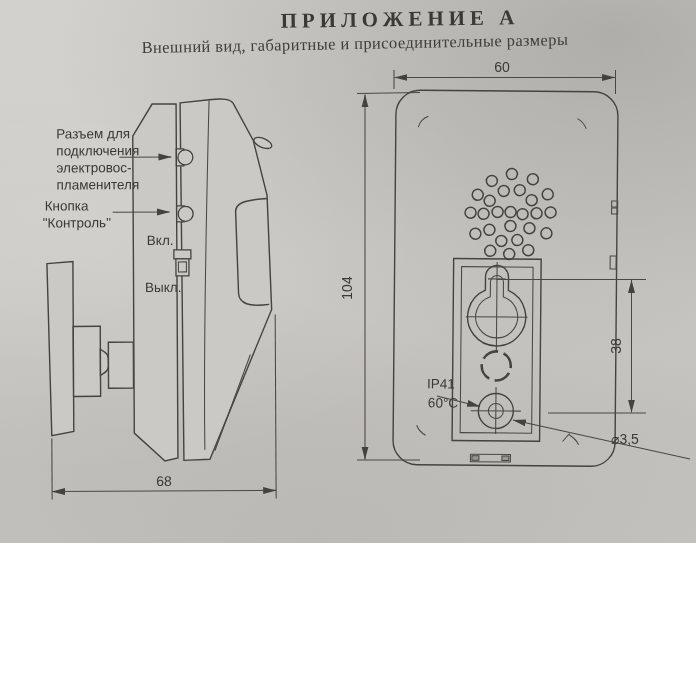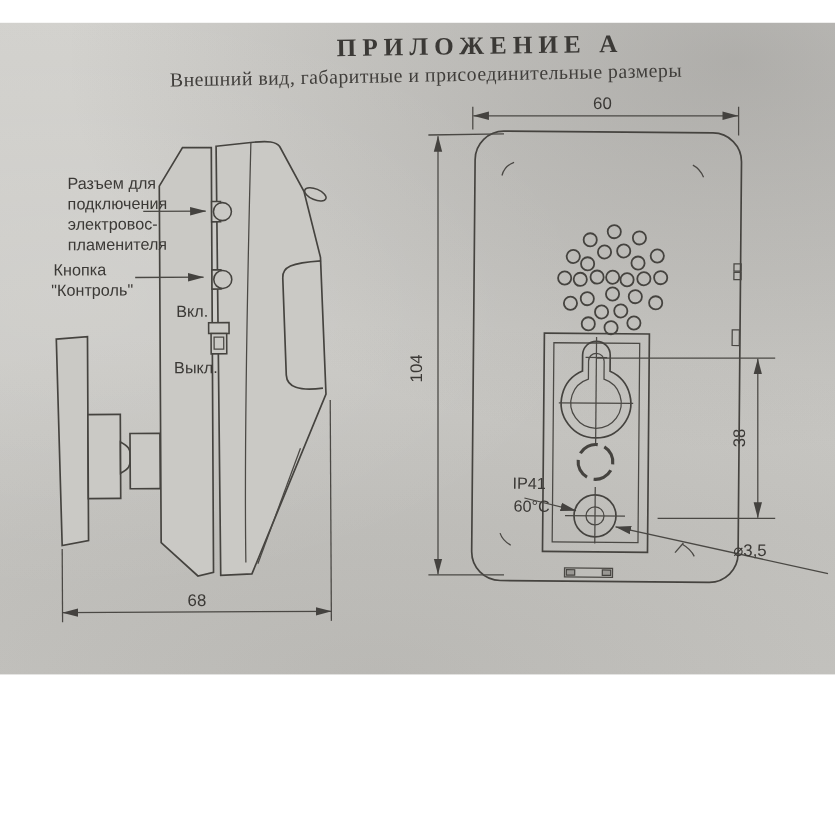--- a/index.html
+++ b/index.html
@@ -4,21 +4,20 @@
 <style>
   html,body{margin:0;padding:0;}
   .page{
     position:relative;width:696px;height:543px;overflow:hidden;
     background:
       radial-gradient(900px 520px at 88% 6%, rgba(96,94,92,.30), transparent 62%),
       radial-gradient(760px 420px at 8% 42%, rgba(255,255,255,.12), transparent 60%),
       radial-gradient(1000px 420px at 45% 100%, rgba(118,116,112,.18), transparent 70%),
       linear-gradient(180deg,#d2d1cd 0%,#cbcac6 38%,#c6c5c1 78%,#c9c8c4 100%);
     font-family:"Liberation Sans",sans-serif;
-    margin-top:19px;
   }
   .title{
     position:absolute;left:105px;top:7px;width:590px;text-align:center;
     font-family:"Liberation Serif",serif;font-weight:bold;font-size:21px;
     letter-spacing:5px;color:#3b3936;transform:rotate(-0.9deg);
   }
   .subtitle{
     position:absolute;left:8px;top:34px;width:694px;text-align:center;
     font-family:"Liberation Serif",serif;font-size:16.5px;letter-spacing:.4px;
     color:#403e3b;transform:rotate(-1.1deg);

